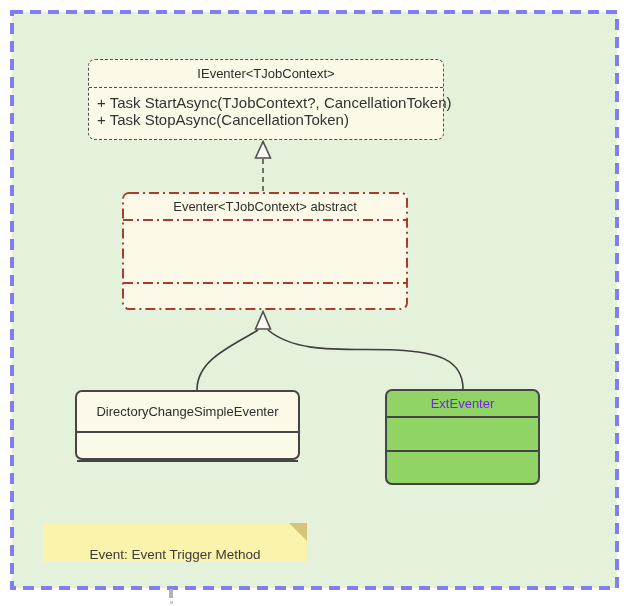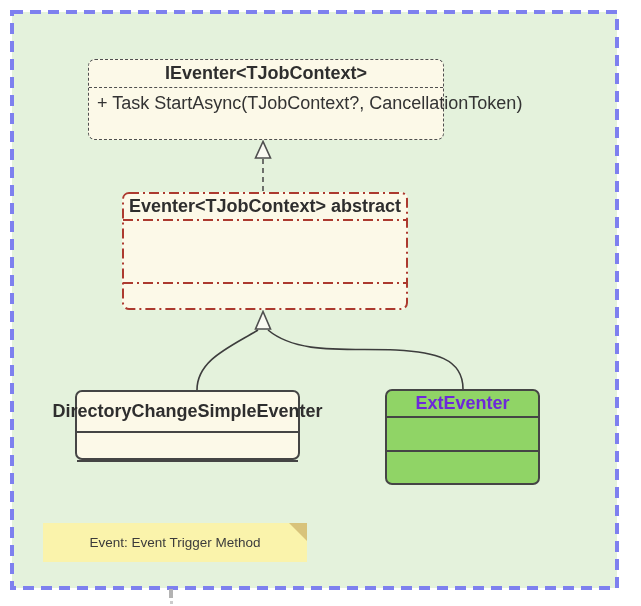--- a/index.html
+++ b/index.html
@@ -9,23 +9,23 @@
   }
   .canvas{
     position:absolute;left:12px;top:12px;width:605px;height:576px;
     background:#E4F2DC;
   }
   svg.overlay{position:absolute;left:0;top:0;width:641px;height:606px;pointer-events:none;}
   
   .cls{position:absolute;box-sizing:border-box;border-radius:7px;background:#FCF9E8;}
   .cls-title{
     display:flex;align-items:center;justify-content:center;
-    font-weight:bold;font-size:18px;color:#2e2e2e;box-sizing:border-box;
+    font-weight:normal;font-size:13px;color:#2e2e2e;box-sizing:border-box;
   }
-  .m{font-size:18px;line-height:16.5px;color:#333;white-space:nowrap;}
+  .m{font-size:15px;line-height:16.5px;color:#333;white-space:nowrap;}
   
   .ieventer{left:88px;top:59px;width:356px;height:81px;border:1.6px dashed #4f4f4f;}
   .ieventer .cls-title{height:28px;border-bottom:1.6px dashed #4f4f4f;}
   .ieventer .cls-members{padding:7px 8px 0 8px;}
   
   .eventer{left:122px;top:192px;width:286px;height:118px;}
   .eventer .cls-title{height:28px;}
   .eventer .cls-members{padding:7px 10px 0 10px;}
   .eventer svg.border{position:absolute;left:0;top:0;width:100%;height:100%;pointer-events:none;}
   .eventer .inner{position:relative;z-index:1;}
@@ -35,21 +35,21 @@
   .directory .c2{height:27px;border-bottom:2px solid #454545;}
   .directory .c3{height:19px;}
   
   .ext{left:385px;top:389px;width:155px;height:96px;border:2px solid #454545;background:#90D466;}
   .ext .cls-title{height:27px;border-bottom:2px solid #454545;color:#6d28d9;}
   .ext .c2{height:32px;border-bottom:2px solid #454545;}
   .ext .c3{height:29px;}
   
   .note{
     position:absolute;left:43px;top:523px;width:264px;height:39px;background:#FAF3AB;
-    display:flex;align-items:center;justify-content:center;
+    display:flex;align-items:flex-end;justify-content:center;
     font-size:13.5px;color:#3b3b3b;
   }
   .note .fold{position:absolute;right:0;top:0;width:18px;height:18px;}
   
   .handle-bar{position:absolute;left:169px;top:589px;width:4px;height:9px;background:#b3b3b3;}
   .handle-dot{position:absolute;left:170px;top:601px;width:3px;height:3px;background:#cccccc;}
 </style>
 </head>
 <body>
 
@@ -72,20 +72,21 @@
       <path d="M197,390 C197,360 230,347 258,330" fill="none" stroke="#3d3d3d" stroke-width="1.6"></path>
       <path d="M463,389 C463,358 434,352 396,350 C348,348 298,355 268,330" fill="none" stroke="#3d3d3d" stroke-width="1.6"></path>
       <polygon points="263,311.5 255.5,329 270.5,329" fill="#FAFAF2" stroke="#4f4f4f" stroke-width="1.6"></polygon>
     </g>
   </svg>
 
   <div class="cls ieventer">
     <div class="cls-title">IEventer&lt;TJobContext&gt;</div>
     <div class="cls-members">
       <div class="m">+ Task StartAsync(TJobContext?, CancellationToken)</div>
+      <div class="m">+ Task StopAsync(CancellationToken)</div>
     </div>
   </div>
 
   <div class="cls eventer">
     <svg class="border" viewBox="0 0 286 118">
       <rect x="1" y="1" width="284" height="116" rx="6" fill="none" stroke="#AC3A2F" stroke-width="2" stroke-dasharray="10 4 2 4"></rect>
       <line x1="1" y1="28" x2="285" y2="28" stroke="#AC3A2F" stroke-width="2" stroke-dasharray="10 4 2 4"></line>
       <line x1="1" y1="91" x2="285" y2="91" stroke="#AC3A2F" stroke-width="2" stroke-dasharray="10 4 2 4"></line>
     </svg>
     <div class="inner">

